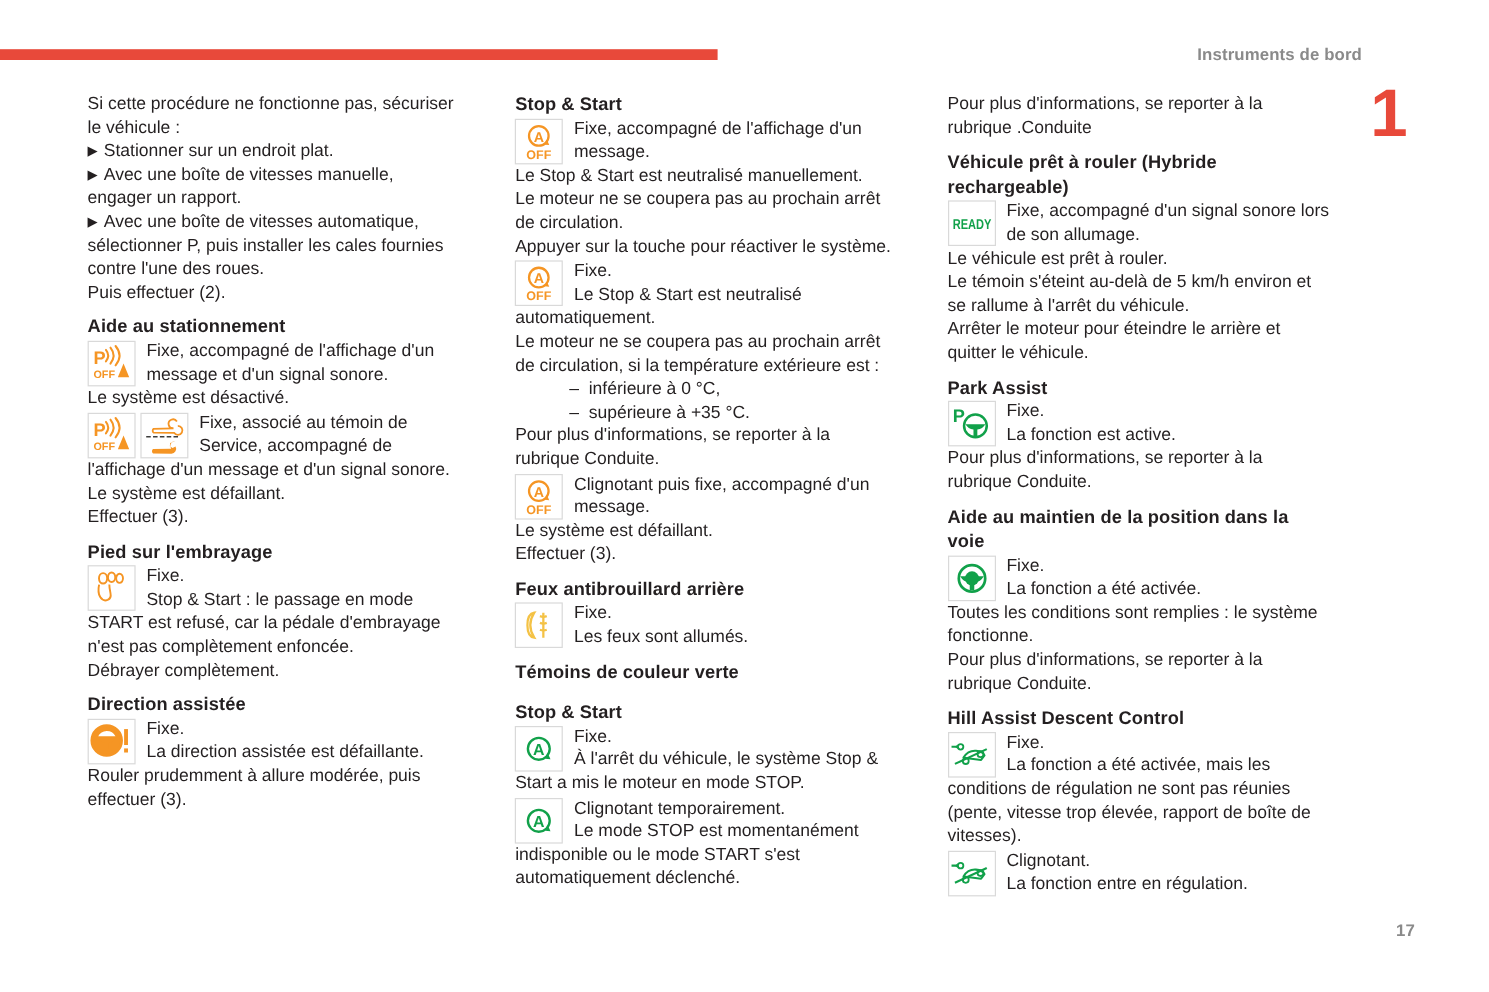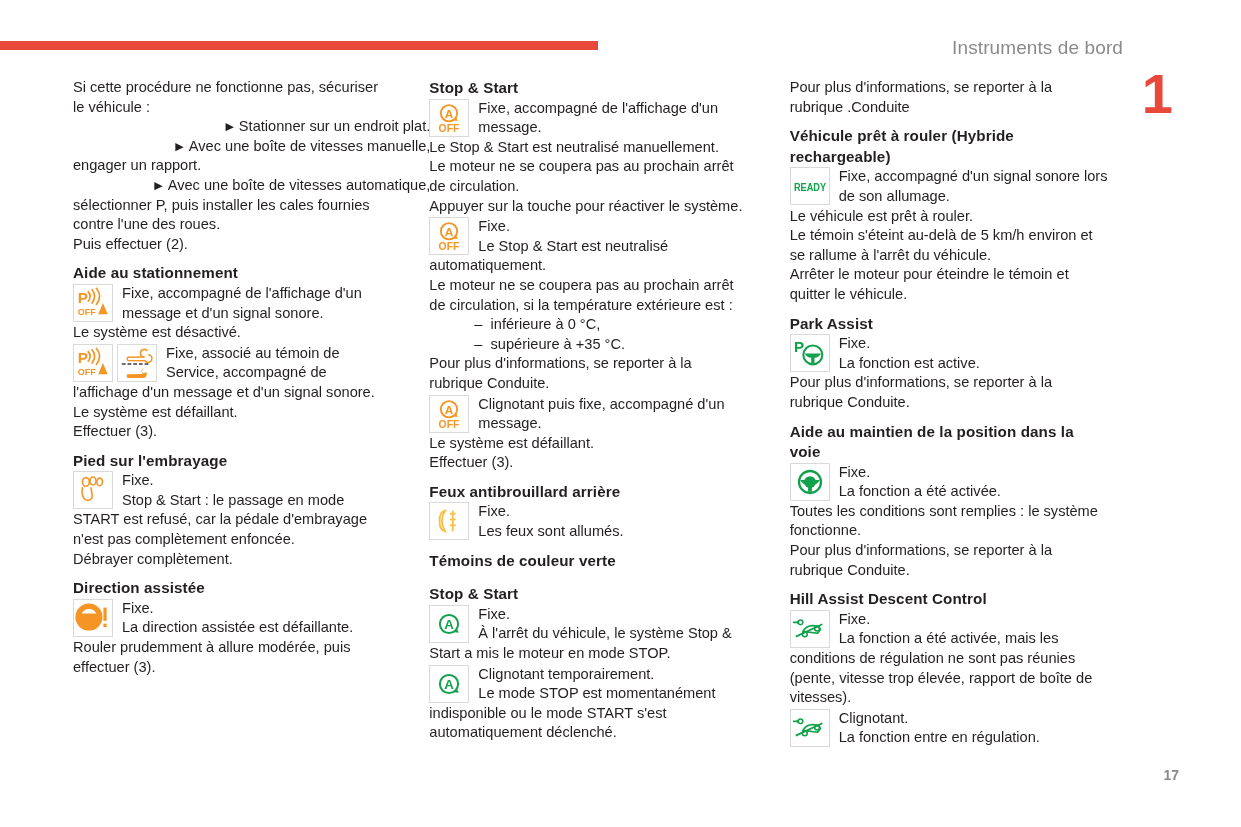--- a/index.html
+++ b/index.html
@@ -10,23 +10,24 @@
     color:#231f20;
     position:relative;
     overflow:hidden;
   }
   
   .top-rule{
     position:absolute;left:0;top:41px;width:598px;height:9px;
     background:#e8493a;
   }
   .header-title{
-    position:absolute;right:118px;top:37px;
-    font-size:19px;color:#8a8a8a;letter-spacing:.1px;
+    position:absolute;right:106px;top:37px;
+    font-size:14px;color:#8a8a8a;letter-spacing:.1px;
     white-space:nowrap;
+    font-weight:bold;
   }
   .chapter-number{
     position:absolute;right:68px;top:66px;
     font-size:56px;line-height:56px;font-weight:bold;
     color:#e8493a;font-family:"Liberation Sans", sans-serif;
   }
   .page-number{
     position:absolute;right:62px;bottom:44px;
     font-size:14px;color:#8a8a8a;font-weight:bold;
   }
@@ -45,21 +46,21 @@
   .col.c3{margin-left:0px;width:345px;}
   .col.c2{position:relative;left:-1px;}
   h3{
     font-size:15.2px;
     font-weight:bold;
     margin:9px 0 1px 0;
     line-height:19.6px;
     letter-spacing:.1px;
   }
   p{margin:0;}
-  .bullet{display:block;text-align:right;}
+  .bullet{display:block;}
   .bullet .tri{font-size:11px;margin-right:5px;vertical-align:1px;}
   .dash{display:block;margin-left:45px;}
   .b{font-weight:normal;}
   
   .ind{
     display:flex;
     align-items:flex-start;
     margin:1px 0 0 0;
     justify-content:space-between;
   }
@@ -390,21 +391,21 @@
           </span>
       </div>
       <div class="txt">
         <span class="l">Fixe, accompagné d'un signal sonore lors</span>
         <span class="l">de son allumage.</span>
       </div>
     </div>
     <p>Le véhicule est prêt à rouler.</p>
     <p>Le témoin s'éteint au-delà de 5 km/h environ et</p>
     <p>se rallume à l'arrêt du véhicule.</p>
-    <p>Arrêter le moteur pour éteindre le témoin et</p>
+    <p>Arrêter le moteur pour éteindre le arrière et</p>
     <p>quitter le véhicule.</p>
 
     <h3>Park Assist</h3>
     <div class="ind">
       <div class="glyphs">
         <span class="icon">
             <svg viewBox="0 0 40 38">
               <use href="#sym-park-active"></use>
             </svg>
           </span>

